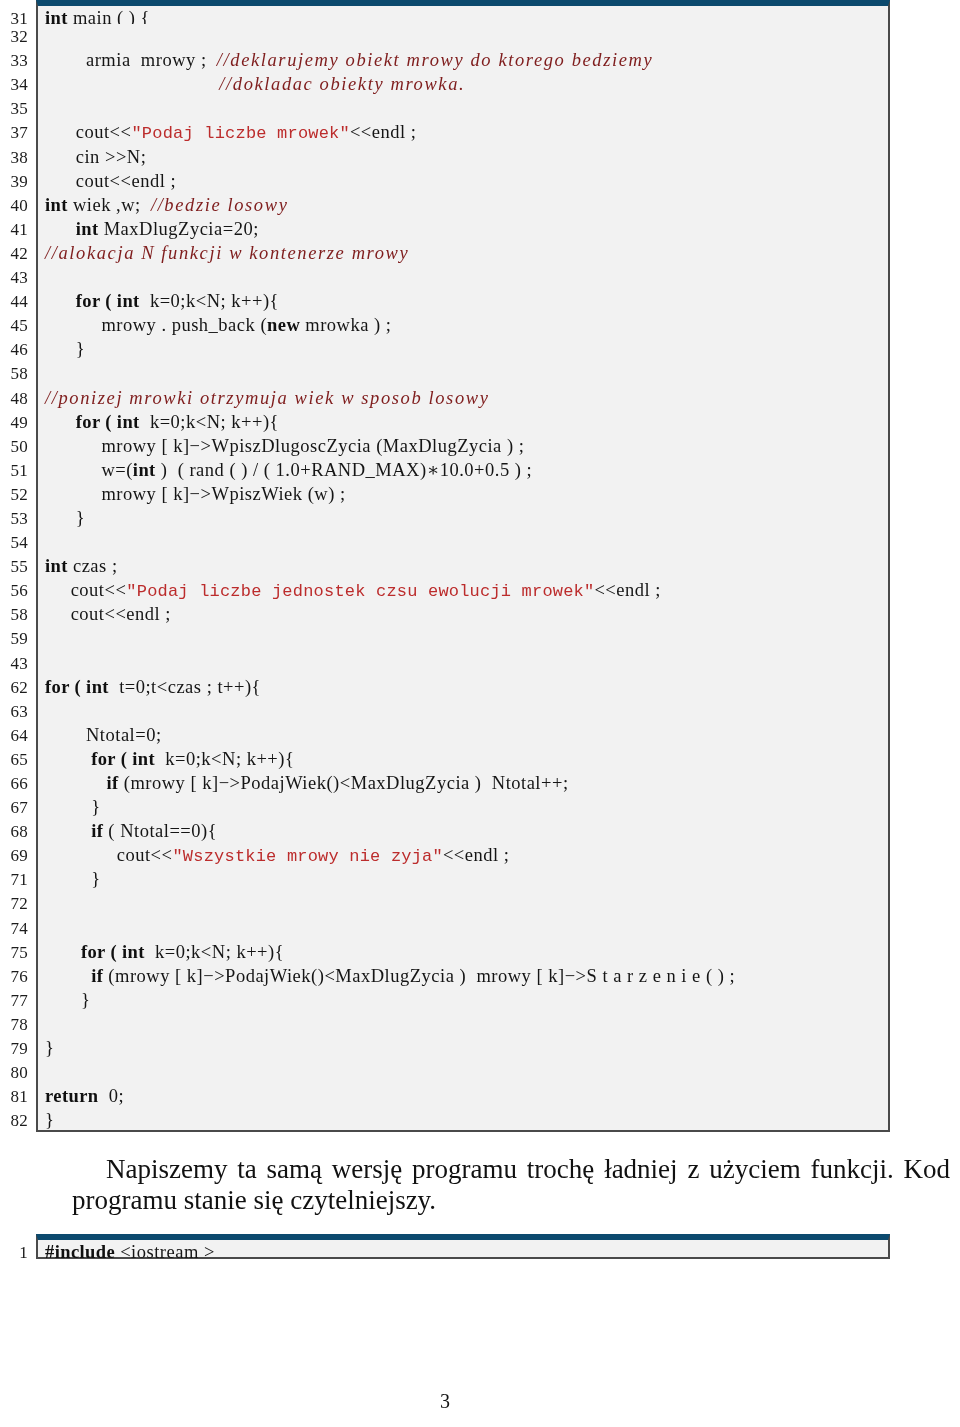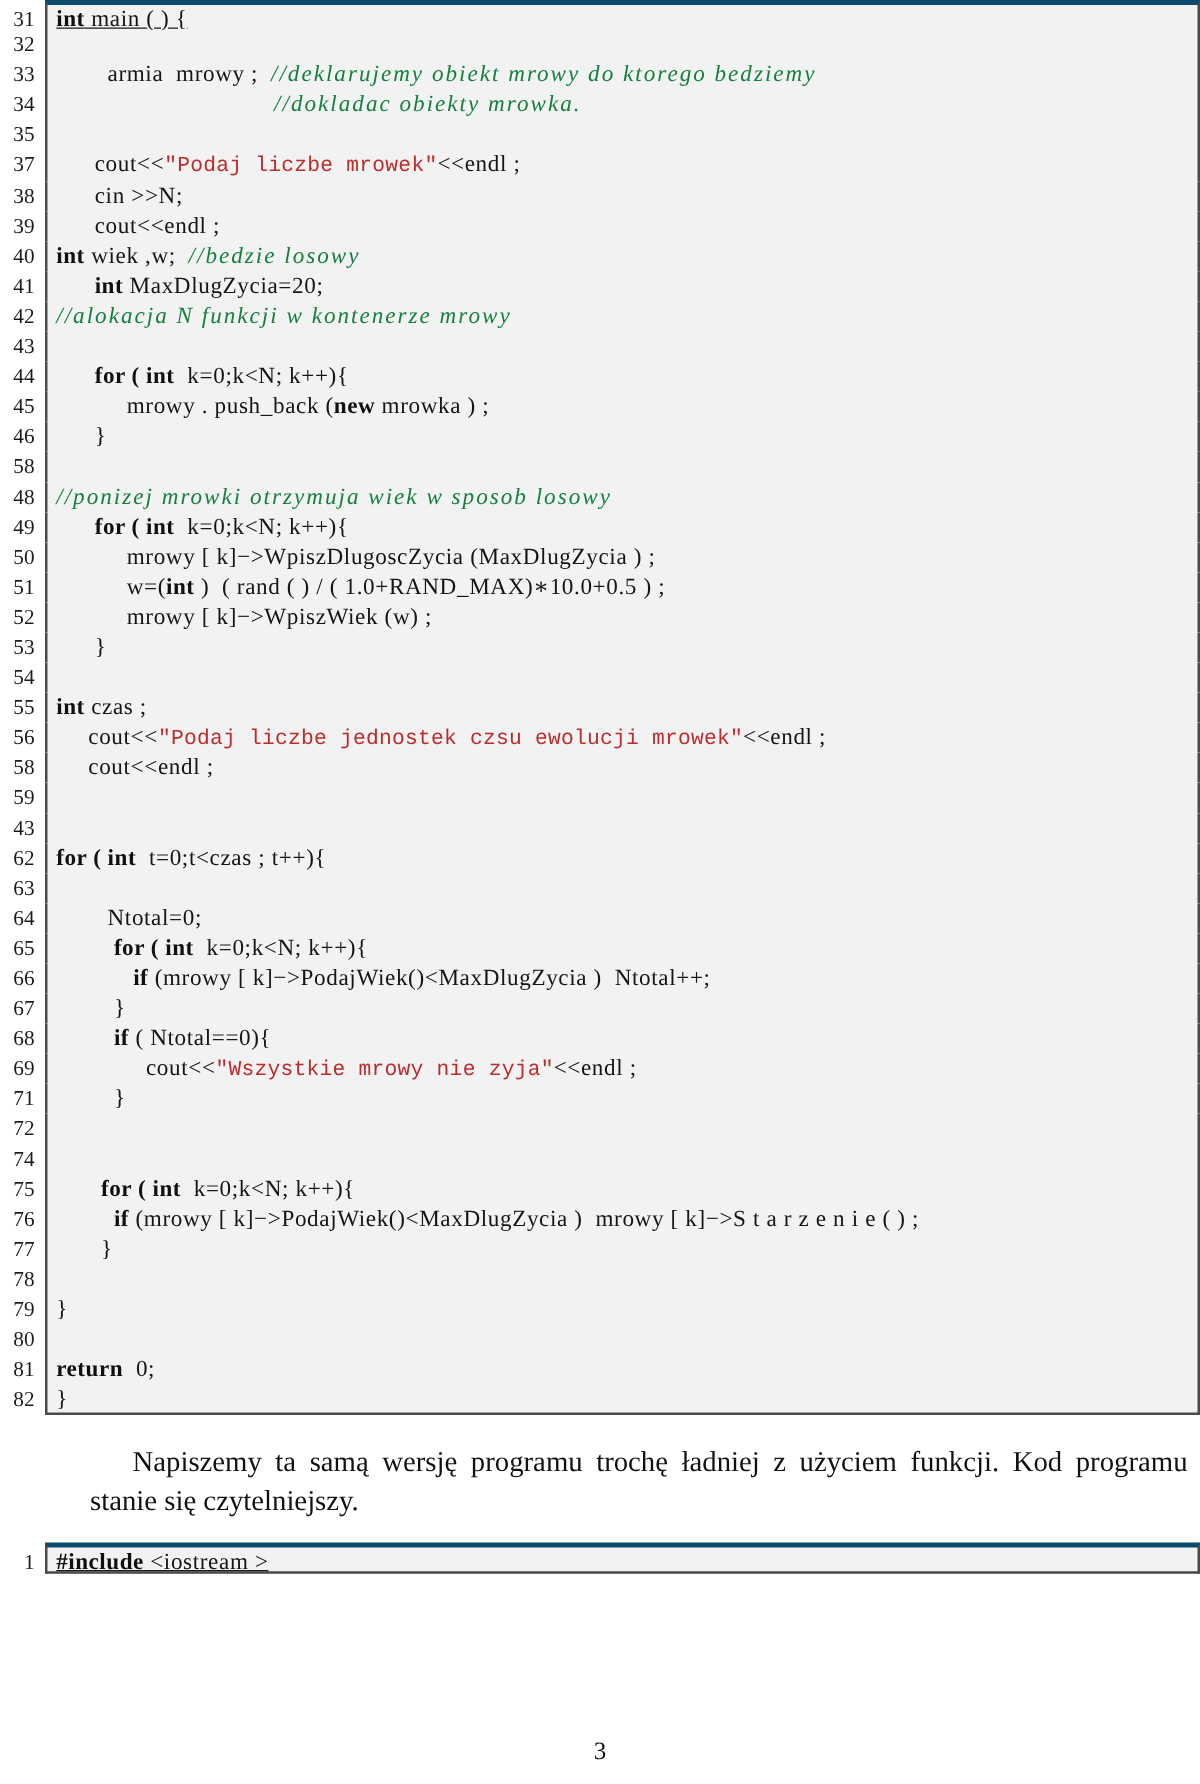--- a/index.html
+++ b/index.html
@@ -11,21 +11,21 @@
     width: 960px;
     height: 1427px;
     position: relative;
     font-family: "Liberation Serif", "DejaVu Serif", serif;
     color: #1a1a1a;
     overflow: hidden;
   }
 
   .page {
     position: relative;
-    width: 960px;
+    width: 890px;
     height: 1427px;
     box-sizing: border-box;
   }
 
   
   .listing {
     position: relative;
     width: 100%;
   }
   .listing-rows {
@@ -53,21 +53,21 @@
     flex: 1 1 auto;
     background: #f2f2f2;
     border-left: 2px solid #4a4a4a;
     border-right: 2px solid #4a4a4a;
     padding-left: 7px;
     box-sizing: border-box;
     font-size: 18.5px;
     height: 24.1px;
     overflow: visible;
   }
-  .listing-top .code-cell { border-top: 4px solid #0c4a6e; text-decoration: underline; }
+  .listing-top .code-cell { border-top: 6px solid #0c4a6e; }
   .listing-bot .code-cell { border-bottom: 2px solid #4a4a4a; }
 
   
   .kw {
     font-family: "Liberation Serif", "DejaVu Serif", serif;
     font-weight: bold;
     color: #101010;
     letter-spacing: 0.4px;
   }
   .id {
@@ -77,28 +77,28 @@
   }
   .str {
     font-family: "Liberation Mono", "DejaVu Sans Mono", monospace;
     color: #bc2c2c;
     font-size: 17px;
     letter-spacing: 0.2px;
   }
   .cmt {
     font-family: "Liberation Serif", "DejaVu Serif", serif;
     font-style: italic;
-    color: #15803d;
+    color: #7f1d1d;
     letter-spacing: 1.6px;
   }
 
   
   .prose {
     font-family: "Liberation Serif", "DejaVu Serif", serif;
-    font-size: 23px;
+    font-size: 27px;
     line-height: 31px;
     color: #111111;
     margin: 22px 10px 18px 72px;
     text-align: justify;
     text-indent: 34px;
     width: 878px;
     box-sizing: border-box;
   }
 
   .pagenum {

